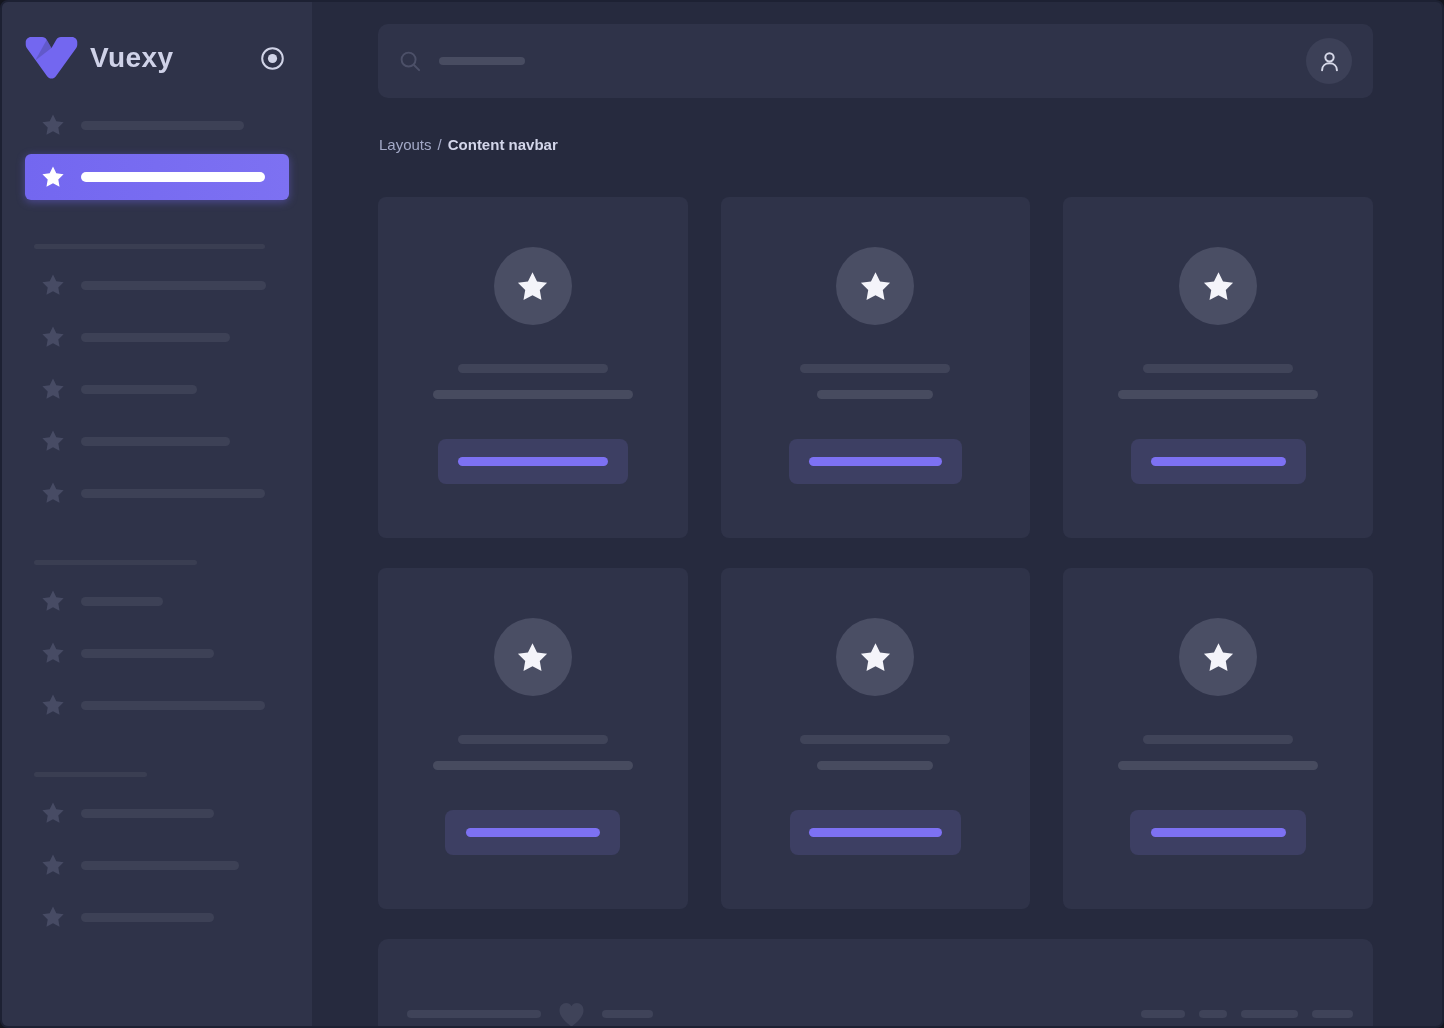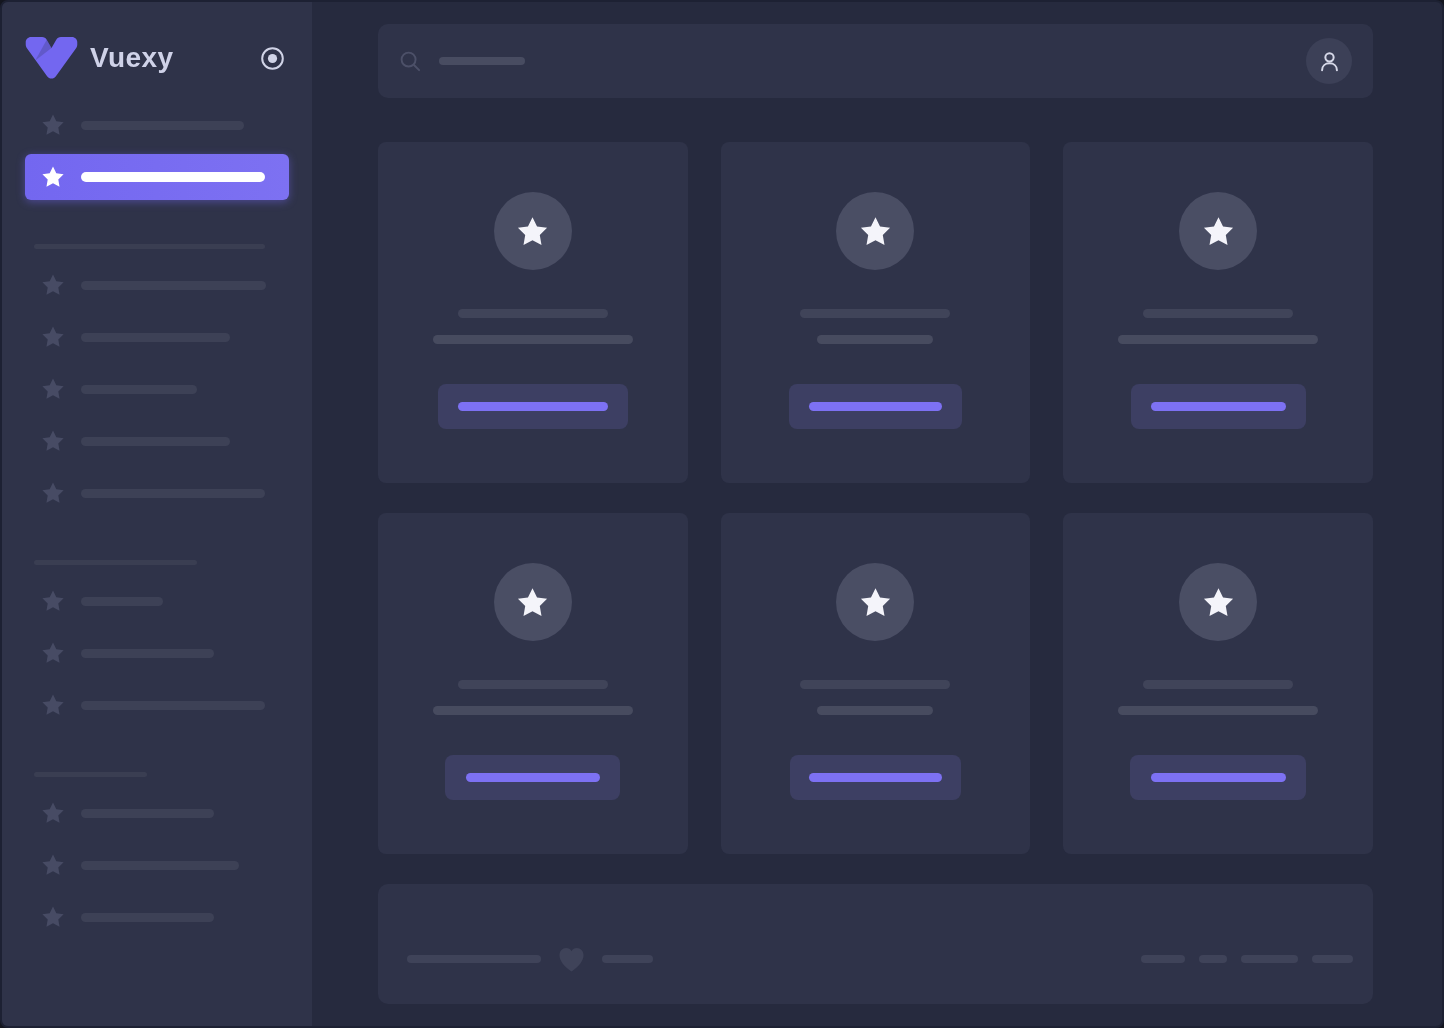--- a/index.html
+++ b/index.html
@@ -171,20 +171,25 @@
         <span class="skel search-bar" id="search-bar" style="width: 86px;"></span>
       </div>
       <div class="avatar">
         <svg class="person-svg" viewBox="0 0 24 24">
           <circle cx="12" cy="8.3" r="3.7"></circle>
           <path d="M5.4 19.8 C5.4 15.9 8.3 13.6 12 13.6 C15.7 13.6 18.6 15.9 18.6 19.8"></path>
         </svg>
       </div>
     </header>
 
+    <div class="breadcrumb">
+      <span class="parent">Layouts</span>
+      <span class="sep">/</span>
+      <span class="current">Content navbar</span>
+    </div>
 
     <section class="grid" id="cards">
         <article class="card">
           <div class="card-circle">
             <svg class="card-star" viewBox="0 0 24 24">
               <path d="M12 1.6l3.3 6.7 7.3 1.05-5.3 5.15 1.25 7.3L12 18.35 5.45 21.8l1.25-7.3L1.4 9.35l7.3-1.05z"></path>
             </svg>
           </div>
           <span class="skel card-line1" style="width: 150px;"></span>
           <span class="skel card-line2" style="width: 200px;"></span>

